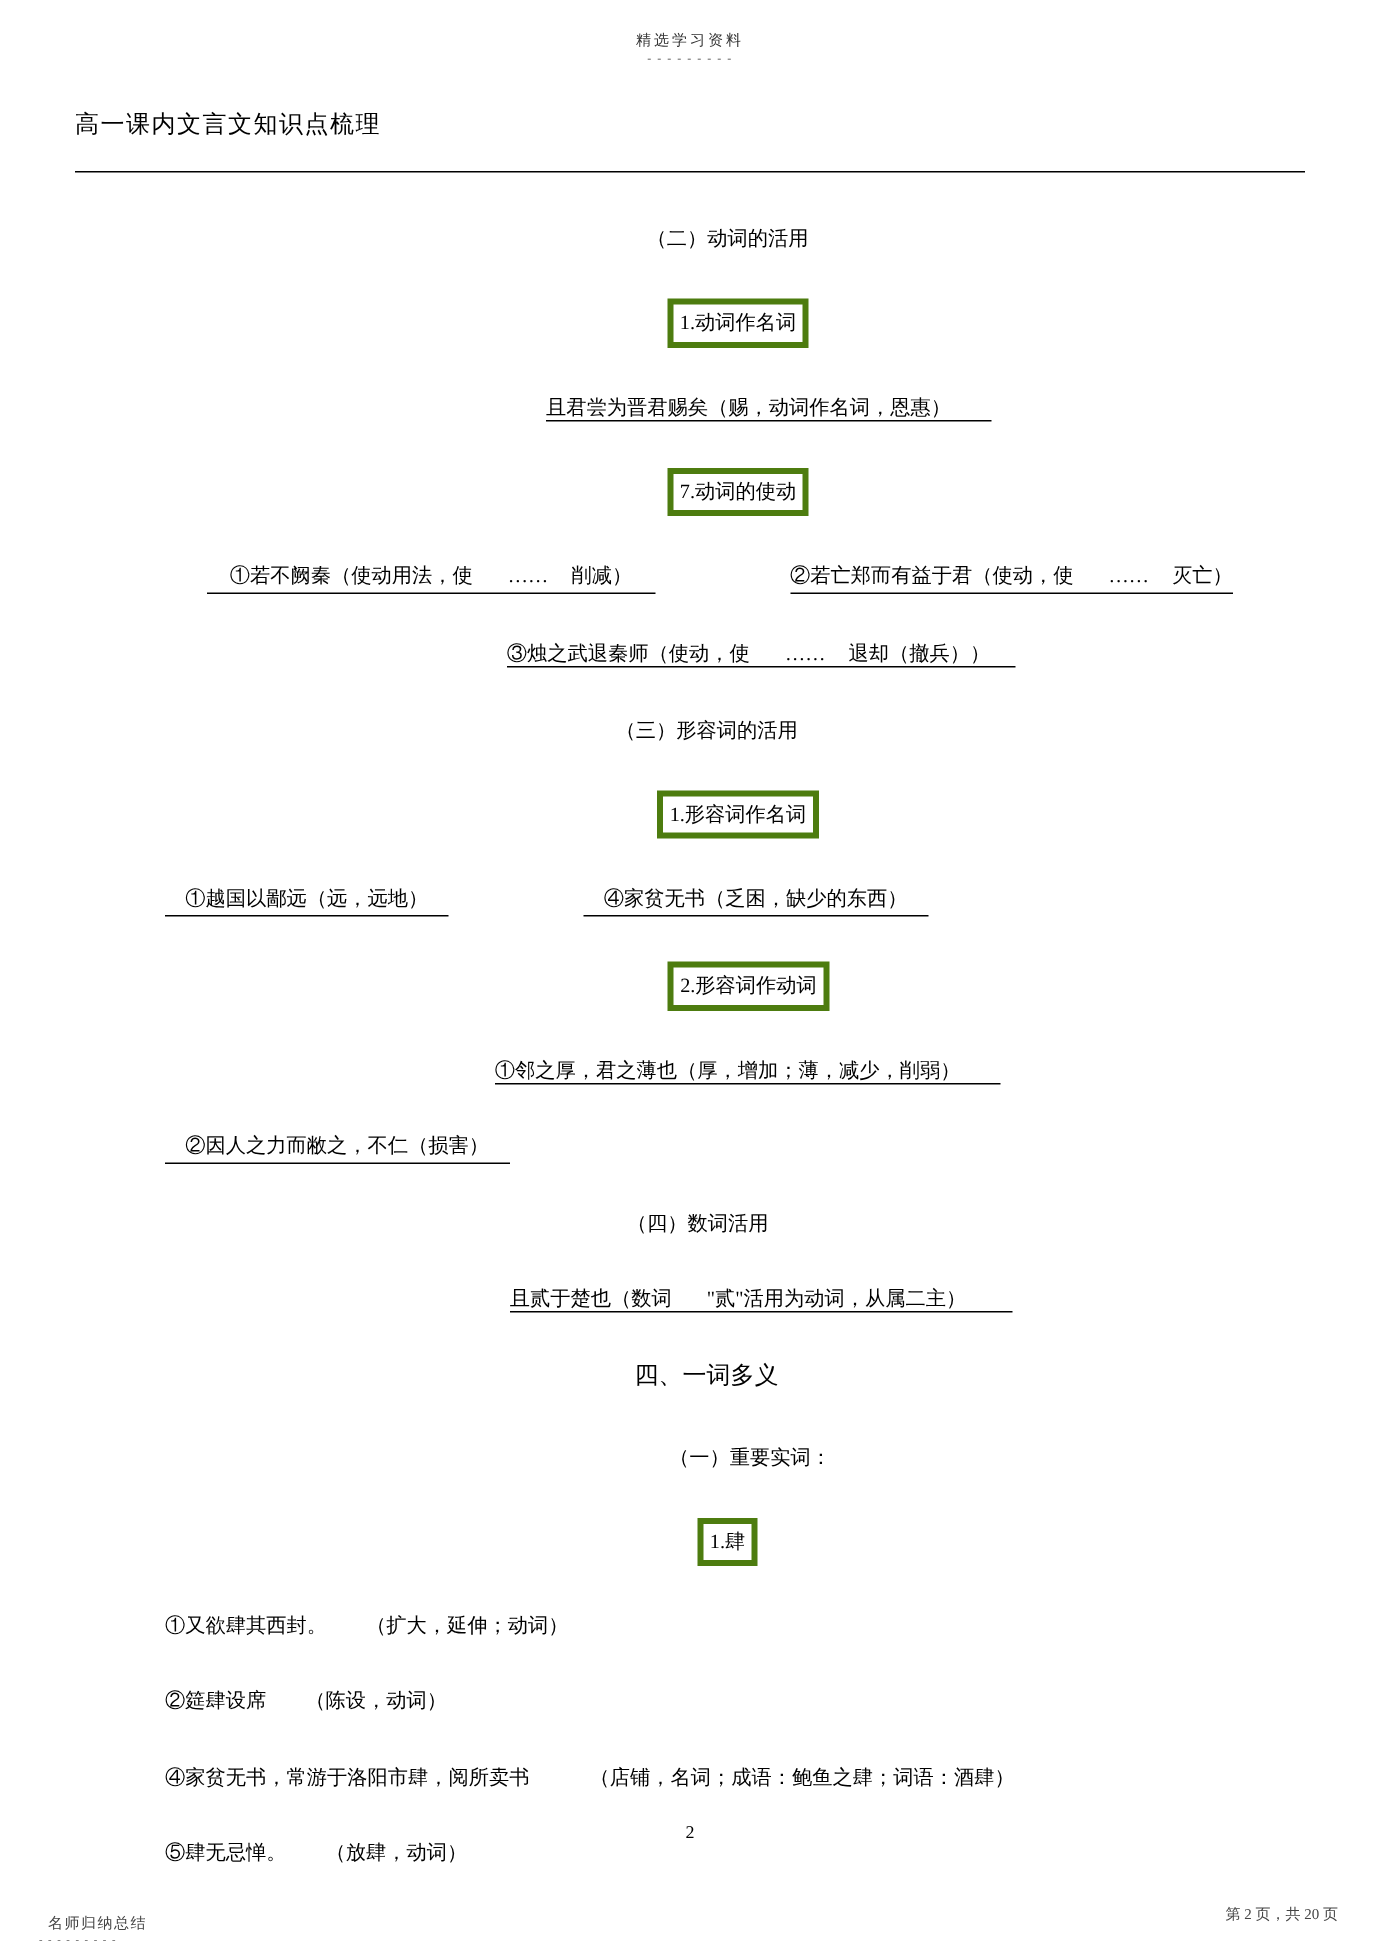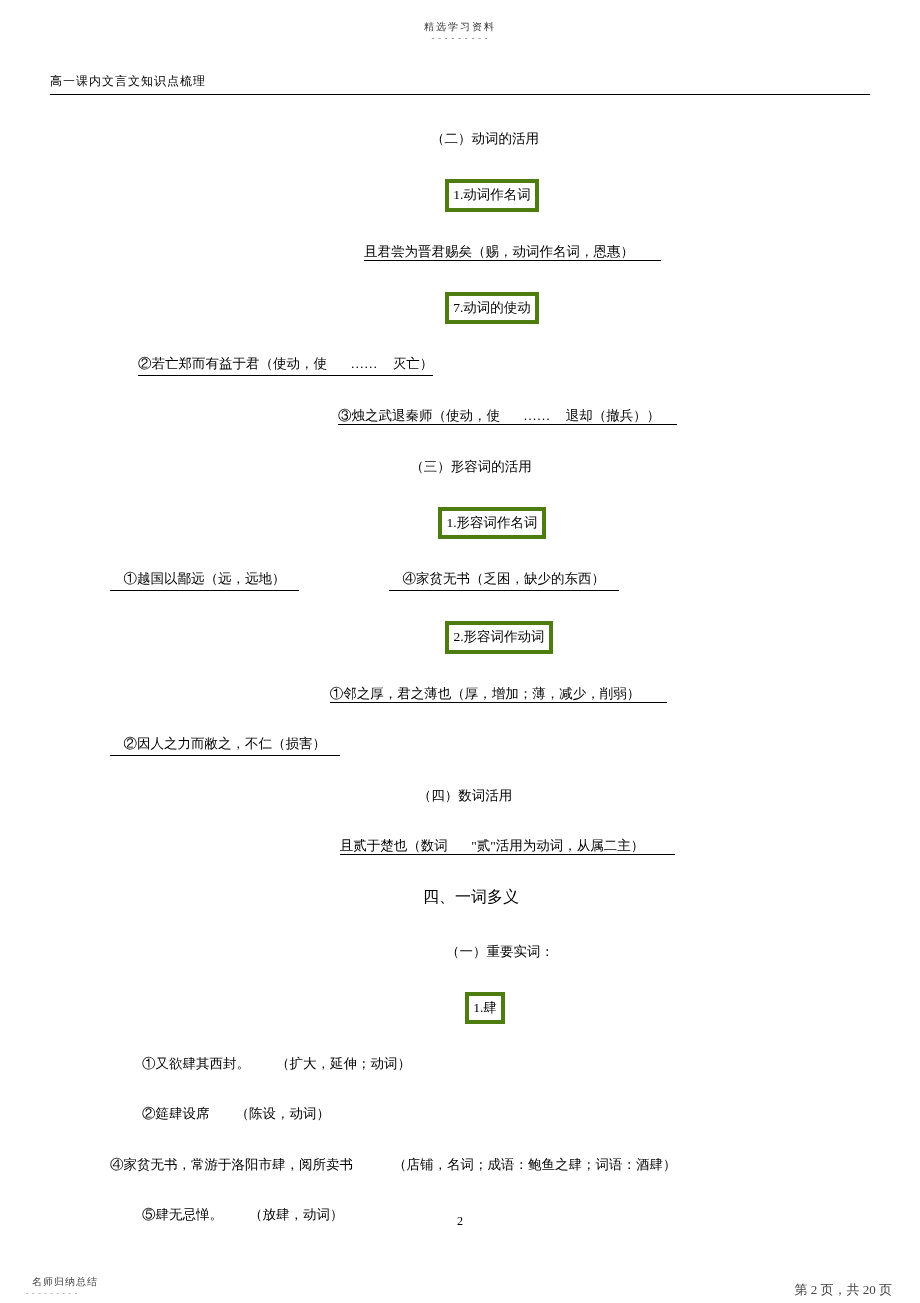--- a/index.html
+++ b/index.html
@@ -22,22 +22,22 @@
     color: #333;
   }
   .top-dashes {
     text-align: center;
     font-size: 8px;
     letter-spacing: 1px;
     color: #555;
     margin-bottom: 30px;
   }
   .doc-title {
-    font-size: 12px;
-    padding-bottom: 4px;
+    font-size: 16px;
+    padding-bottom: 20px;
     border-bottom: 1px solid #000;
     margin-bottom: 34px;
     letter-spacing: 1px;
   }
   .content {
     padding-left: 60px;
     padding-right: 10px;
     text-align: center;
   }
   .line {
@@ -55,21 +55,21 @@
     padding: 2px 4px;
   }
   .ul {
     border-bottom: 1px solid #000;
     padding-bottom: 1px;
   }
   .row { display: flex; }
   .gap-40 { margin-right: 60px; }
   .gap-30 { margin-right: 40px; }
   .gap-90 { margin-right: 90px; }
-  .gap-20 { margin-right: 26px; margin-left: 32px; }
+  .gap-20 { margin-right: 26px; }
   .gap-16 { margin-right: 20px; }
   .gap-10 { margin-right: 12px; }
   .h-section {
     font-size: 16px;
     font-weight: normal;
     margin-left: -28px;
     margin-bottom: 34px;
   }
   .page-num {
     position: absolute;
@@ -90,23 +90,23 @@
   .footer-left-dashes {
     position: absolute;
     bottom: 6px;
     left: 26px;
     font-size: 7px;
     color: #666;
     letter-spacing: 1px;
   }
   .footer-right {
     position: absolute;
-    bottom: 4px;
+    bottom: 20px;
     right: 28px;
-    font-size: 13px;
+    font-size: 10px;
     color: #444;
   }
 </style>
 </head>
 <body>
 
 <div class="page">
   <div class="top-header">精选学习资料</div>
   <div class="top-dashes">- - - - - - - - -</div>
 
@@ -124,20 +124,28 @@
       <span class="ul">
         <span>且君尝为晋君赐矣（赐，动词作名词，恩惠）</span><span>　　</span>
       </span>
     </div>
 
     <div class="line line-indent-2">
       <span class="boxed">7.动词的使动</span>
     </div>
 
     <div class="line line-indent-3 row">
+      <span class="ul gap-90">
+        <span>①若不阙秦（使动用法，使</span>
+        <span class="gap-16"></span>
+        <span>……</span>
+        <span class="gap-10"></span>
+        <span>削减）</span>
+        <span>　　</span>
+      </span>
       <span class="ul">
         <span>②若亡郑而有益于君（使动，使</span>
         <span class="gap-16"></span>
         <span>……</span>
         <span class="gap-10"></span>
         <span>灭亡）</span>
       </span>
     </div>
 
     <div class="line line-indent-3">

